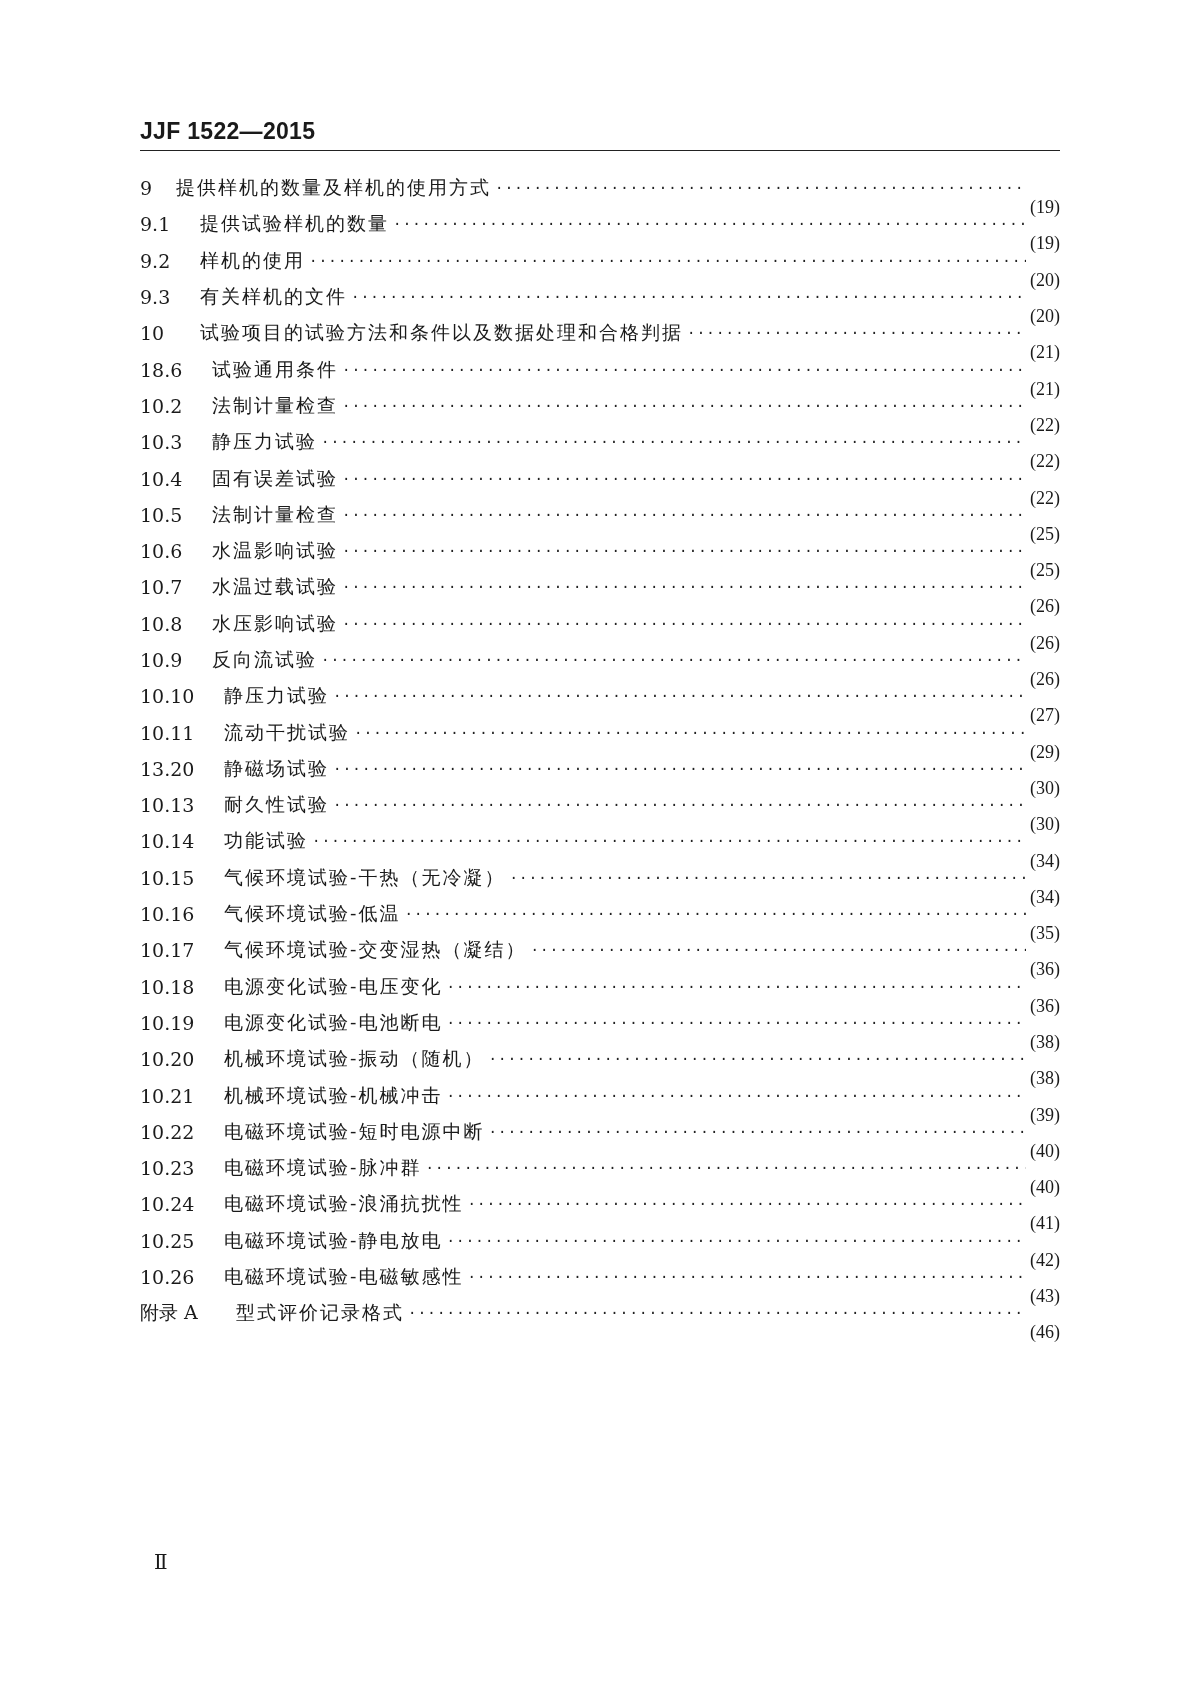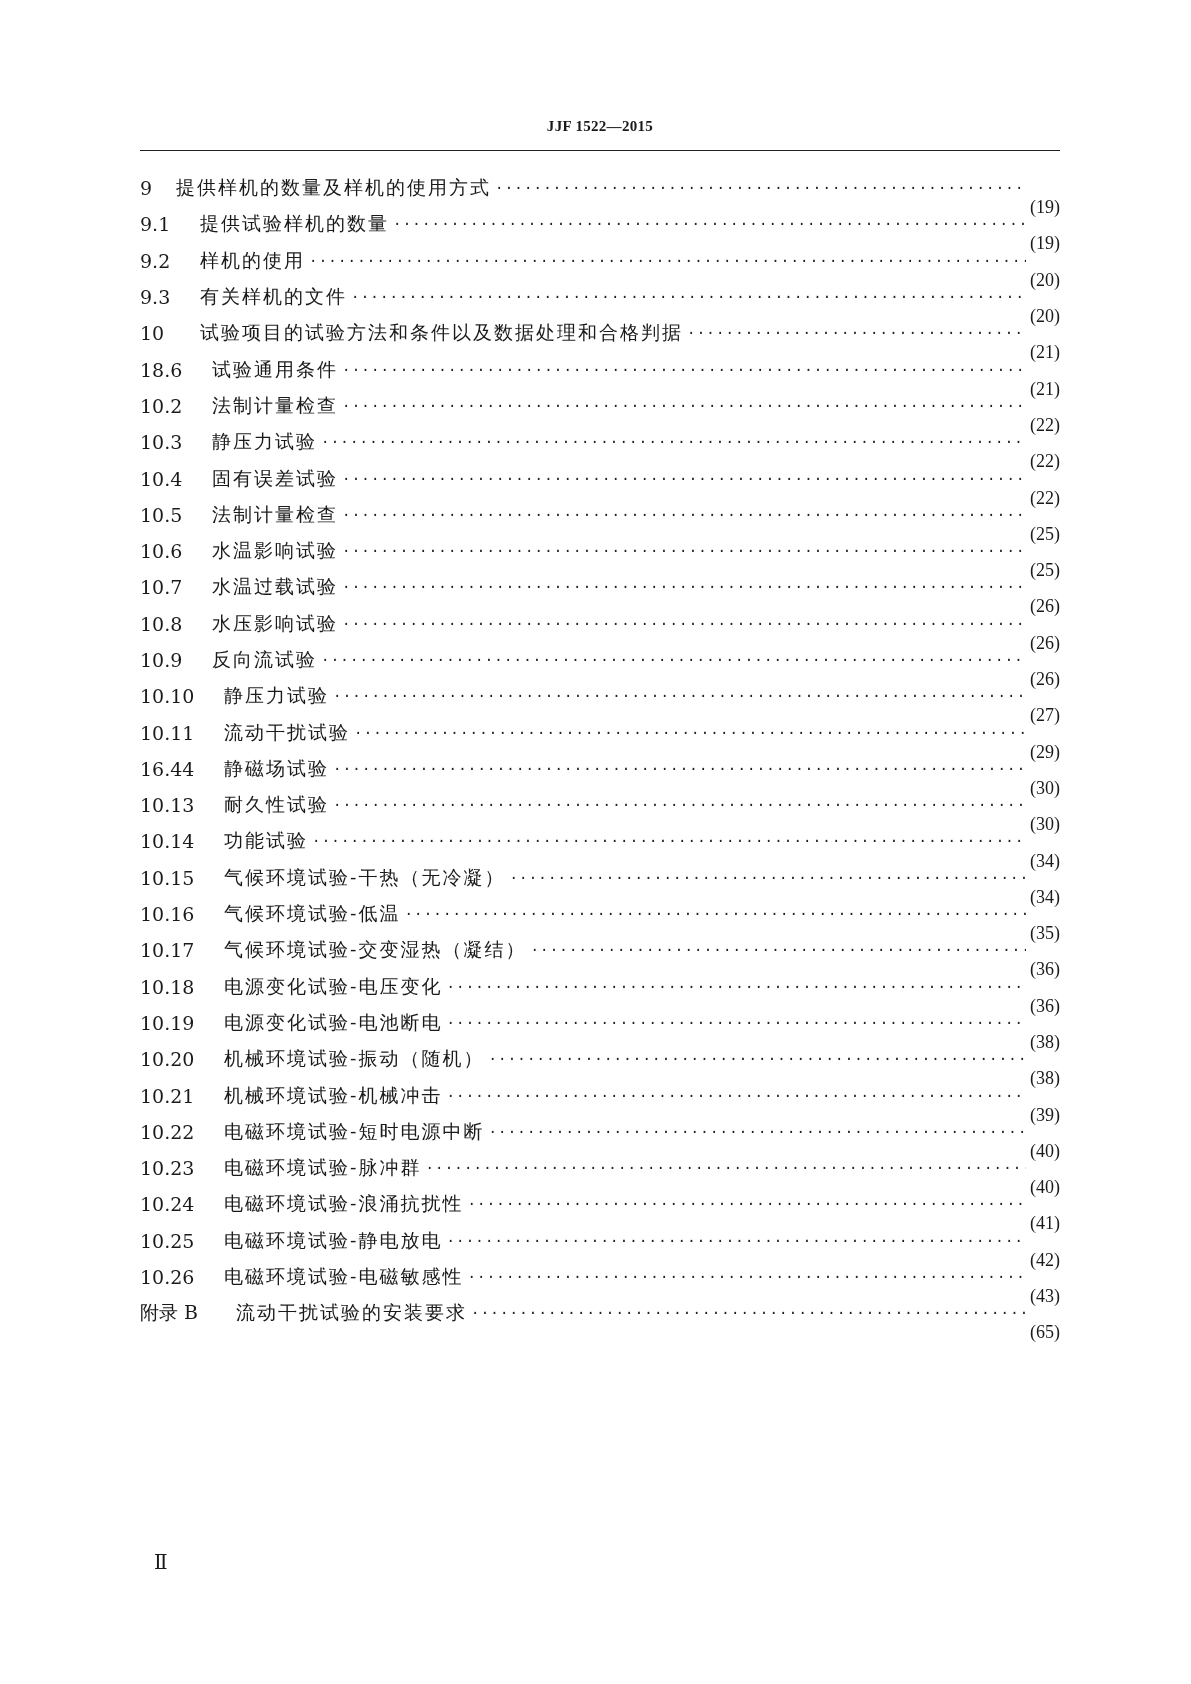--- a/index.html
+++ b/index.html
@@ -1,19 +1,19 @@
 <!DOCTYPE html>
 <html><head>
 <meta charset="utf-8">
 <style>
   html, body { margin: 0; padding: 0; background: #ffffff; }
   body { width: 1191px; height: 1684px; position: relative; overflow: hidden;
          font-family: "DejaVu Serif", "Liberation Serif", serif; color: #1a1a1a; }
-  .header { position: absolute; left: 140px; width: 920px; top: 118px; text-align: center;
-            font-family: Liberation Serif, serif; font-size: 15px; font-weight: bold;
+  .header { position: absolute; left: 140px; width: 920px; top: 118px; 
+            font-family: Liberation Sans, sans-serif; font-size: 23px; font-weight: bold;
             letter-spacing: 0.3px; }
   .rule { position: absolute; left: 140px; width: 920px; top: 150px; height: 0;
           border-top: 1.6px solid #222; }
   .toc { position: absolute; left: 140px; width: 920px; top: 170px; }
   .row { height: 36.3px; display: flex; align-items: center; font-size: 19px; white-space: nowrap; }
   .num { display: inline-block; }
   .title { display: inline-block; letter-spacing: 2px; }
   .dots { flex: 1; overflow: hidden; margin: 0 4px; letter-spacing: 1.2px; font-size: 14px;
           font-family: "DejaVu Sans Mono", monospace; color: #222; }
   .dots::before { content: "··········································································································································································"; }
@@ -123,21 +123,21 @@
       <span class="dots"></span>
       <span class="page">(27)</span>
     </div>
     <div class="row lvl4">
       <span class="num">10.11</span>
       <span class="title">流动干扰试验</span>
       <span class="dots"></span>
       <span class="page">(29)</span>
     </div>
     <div class="row lvl4">
-      <span class="num">16.44</span>
+      <span class="num">13.20</span>
       <span class="title">静磁场试验</span>
       <span class="dots"></span>
       <span class="page">(30)</span>
     </div>
     <div class="row lvl4">
       <span class="num">10.13</span>
       <span class="title">耐久性试验</span>
       <span class="dots"></span>
       <span class="page">(30)</span>
     </div>
@@ -213,20 +213,20 @@
       <span class="dots"></span>
       <span class="page">(42)</span>
     </div>
     <div class="row lvl4">
       <span class="num">10.26</span>
       <span class="title">电磁环境试验-电磁敏感性</span>
       <span class="dots"></span>
       <span class="page">(43)</span>
     </div>
     <div class="row app">
-      <span class="num">附录 B</span>
-      <span class="title">流动干扰试验的安装要求</span>
-      <span class="dots"></span>
-      <span class="page">(65)</span>
+      <span class="num">附录 A</span>
+      <span class="title">型式评价记录格式</span>
+      <span class="dots"></span>
+      <span class="page">(46)</span>
     </div>
   </div>
 
 <div class="footer">Ⅱ</div>
 
 </body></html>

